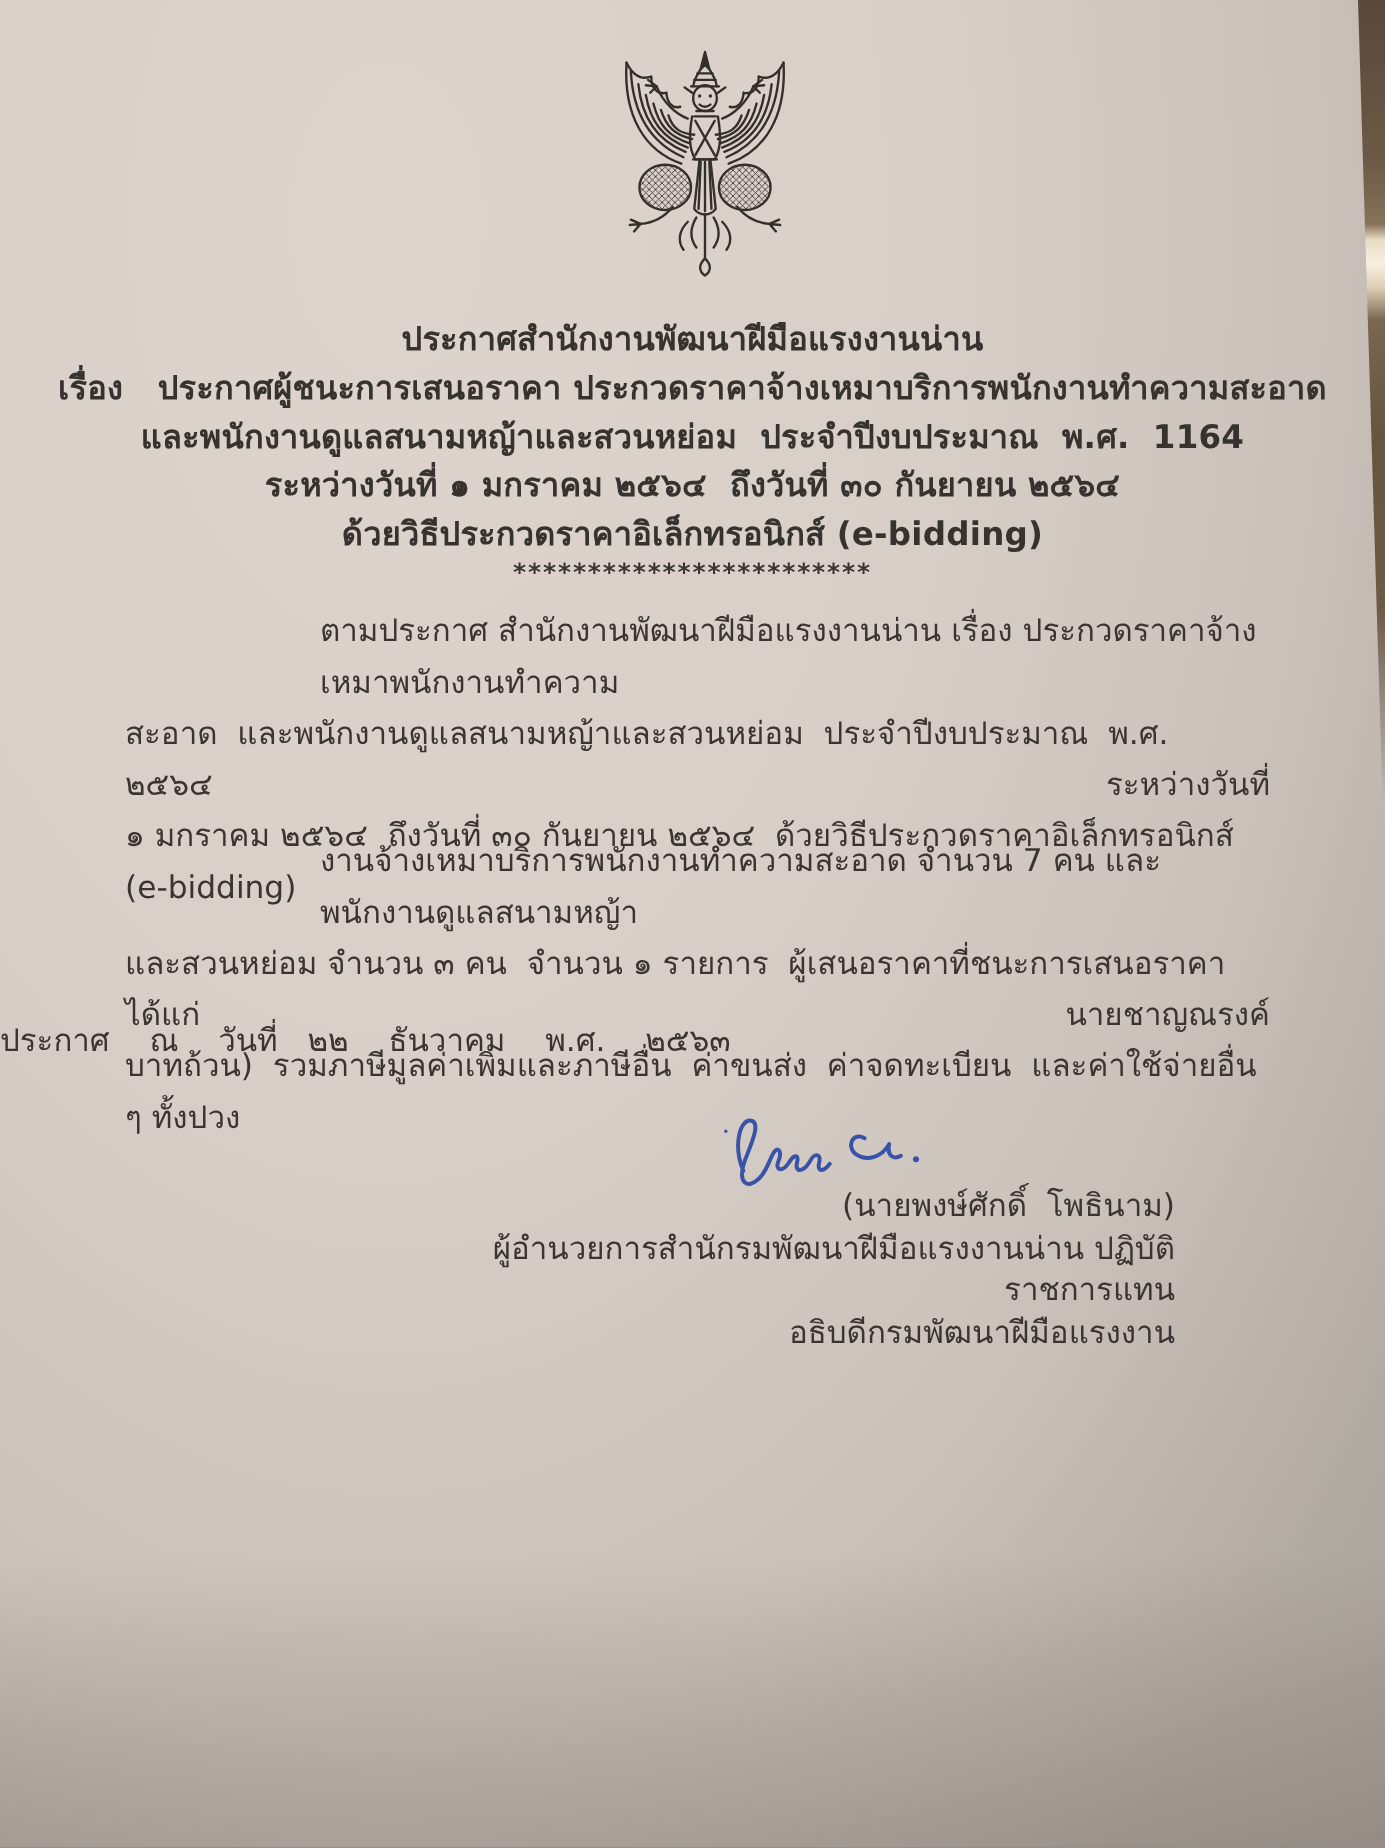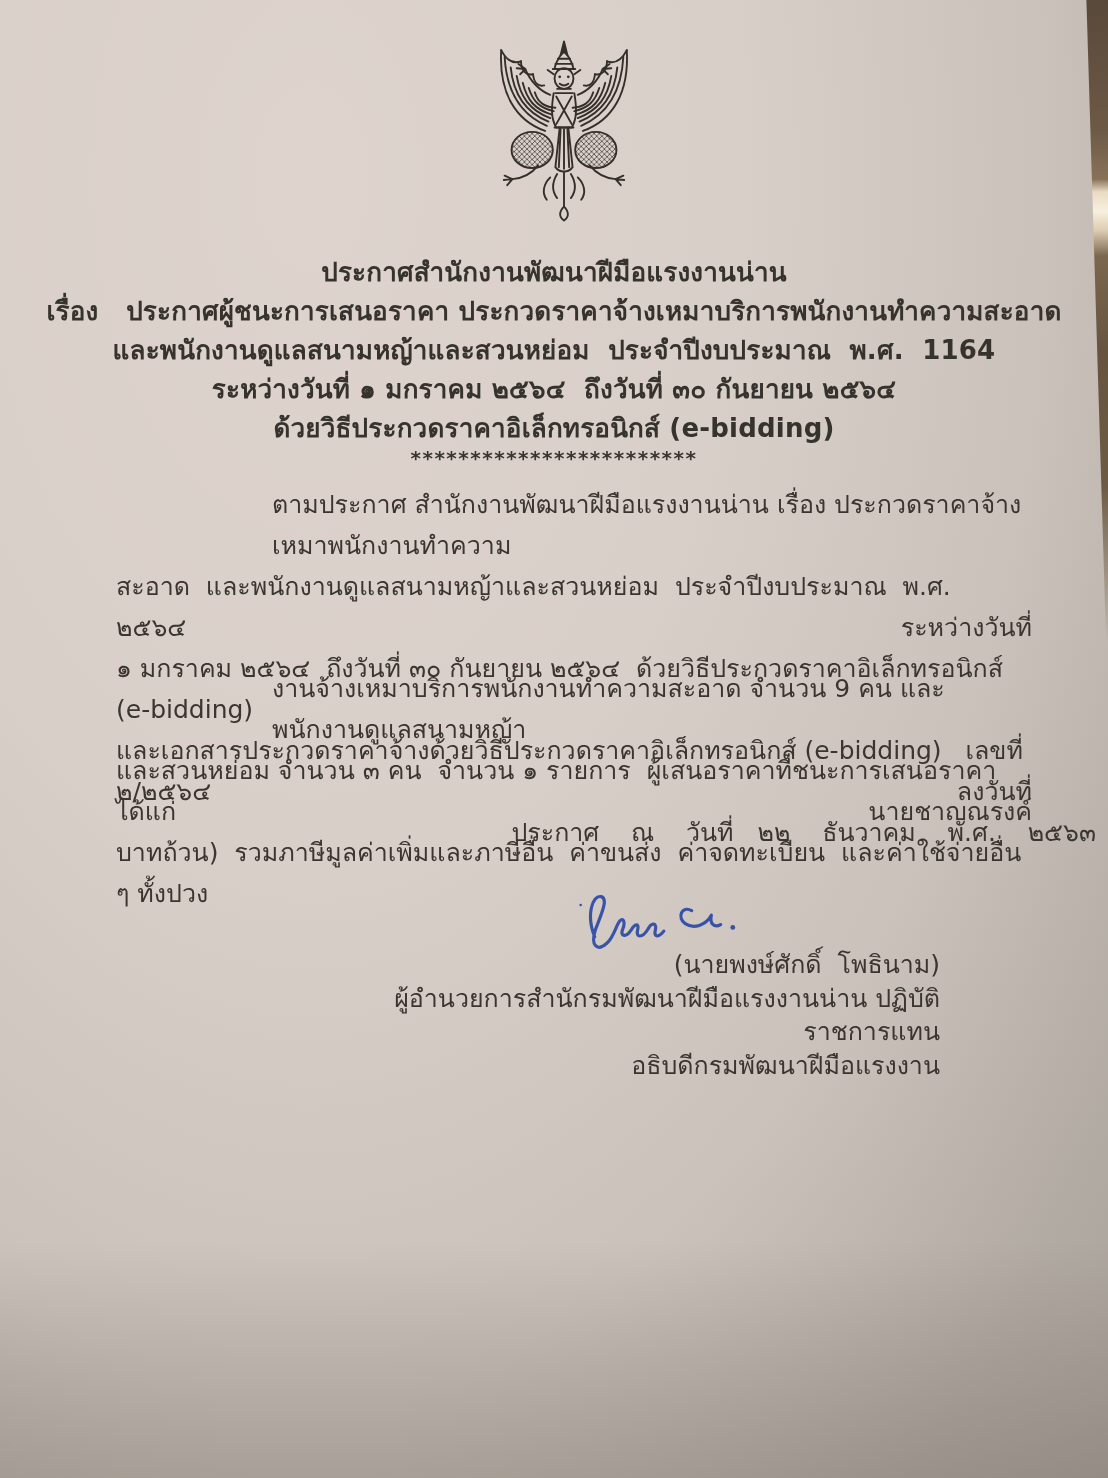--- a/index.html
+++ b/index.html
@@ -28,28 +28,28 @@
   .title-block{
     position:absolute;left:0;top:253px;width:1108px;
     text-align:center;font-size:26px;font-weight:bold;line-height:39px;
     color:#36322d;letter-spacing:.2px;
   }
   .t-line{white-space:pre-wrap;}
   .divider{
     position:absolute;left:0;top:446px;width:1108px;text-align:center;
     font-size:20px;letter-spacing:1.5px;color:#3a3530;font-weight:bold;
   }
-  .para{position:absolute;left:116px;width:916px;font-size:25px;line-height:41px;}
+  .para{position:absolute;left:100px;width:916px;font-size:25px;line-height:41px;}
   .para1{top:484px;}
   .para2{top:668px;}
   .b-line{white-space:pre-wrap;box-sizing:border-box;width:916px;}
   .b-line.indent{padding-left:156px;}
   .b-line.fill{text-align-last:justify;}
   .date-line{
-    position:absolute;left:0;top:812px;width:1096px;text-align:right;
+    position:absolute;left:0;top:812px;width:1096px;text-align:left;
     font-size:25px;white-space:pre-wrap;
   }
   .signature{position:absolute;left:576px;top:886px;width:168px;height:66px;}
   .sig-block{
     position:absolute;left:330px;top:948px;width:610px;
     text-align:right;font-size:25px;line-height:33.5px;
   }
   .sig-line{white-space:pre-wrap;}
 </style>
 </head>
@@ -141,25 +141,24 @@
     <div class="t-line">ระหว่างวันที่ ๑ มกราคม ๒๕๖๔  ถึงวันที่ ๓๐ กันยายน ๒๕๖๔</div>
     <div class="t-line">ด้วยวิธีประกวดราคาอิเล็กทรอนิกส์ (e-bidding)</div>
   </div>
 
   <div class="divider">************************</div>
 
   <div class="para para1">
     <div class="b-line indent fill">ตามประกาศ สำนักงานพัฒนาฝีมือแรงงานน่าน เรื่อง ประกวดราคาจ้างเหมาพนักงานทำความ</div>
     <div class="b-line fill">สะอาด  และพนักงานดูแลสนามหญ้าและสวนหย่อม  ประจำปีงบประมาณ  พ.ศ.  ๒๕๖๔ ระหว่างวันที่</div>
     <div class="b-line fill">๑ มกราคม ๒๕๖๔  ถึงวันที่ ๓๐ กันยายน ๒๕๖๔  ด้วยวิธีประกวดราคาอิเล็กทรอนิกส์ (e-bidding)</div>
-    <div class="b-line fill">และเอกสารประกวดราคาจ้างด้วยวิธีประกวดราคาอิเล็กทรอนิกส์ (e-bidding)   เลขที่ ๒/๒๕๖๔  ลงวันที่</div>
   </div>
 
   <div class="para para2">
-    <div class="b-line indent fill">งานจ้างเหมาบริการพนักงานทำความสะอาด จำนวน 9 คน และพนักงานดูแลสนามหญ้า</div>
+    <div class="b-line indent fill">งานจ้างเหมาบริการพนักงานทำความสะอาด จำนวน 7 คน และพนักงานดูแลสนามหญ้า</div>
     <div class="b-line fill">และสวนหย่อม จำนวน ๓ คน  จำนวน ๑ รายการ  ผู้เสนอราคาที่ชนะการเสนอราคา ได้แก่ นายชาญณรงค์</div>
     <div class="b-line">บาทถ้วน)  รวมภาษีมูลค่าเพิ่มและภาษีอื่น  ค่าขนส่ง  ค่าจดทะเบียน  และค่าใช้จ่ายอื่น ๆ ทั้งปวง</div>
   </div>
 
   <div class="date-line">ประกาศ    ณ    วันที่   ๒๒    ธันวาคม    พ.ศ.    ๒๕๖๓</div>
 
   <svg class="signature" viewBox="0 0 180 70" aria-hidden="true">
     <g stroke="#2b49a6" fill="none" stroke-width="3.4" stroke-linecap="round" stroke-linejoin="round" opacity="0.92">
       <circle cx="5" cy="20" r="1.4" fill="#2b49a6" stroke="none"></circle>
       <path d="M20 54 C 11 32, 17 9, 27 11 C 35 13, 27 30, 21 46 C 15 64, 23 70, 33 61 C 41 54, 43 41, 47 37 C 51 33, 53 39, 50 46 C 47 53, 53 56, 59 47 C 63 40, 68 39, 66 47 C 64 55, 71 56, 77 46 C 81 38, 87 39, 85 47 C 83 55, 89 55, 94 48"></path>

